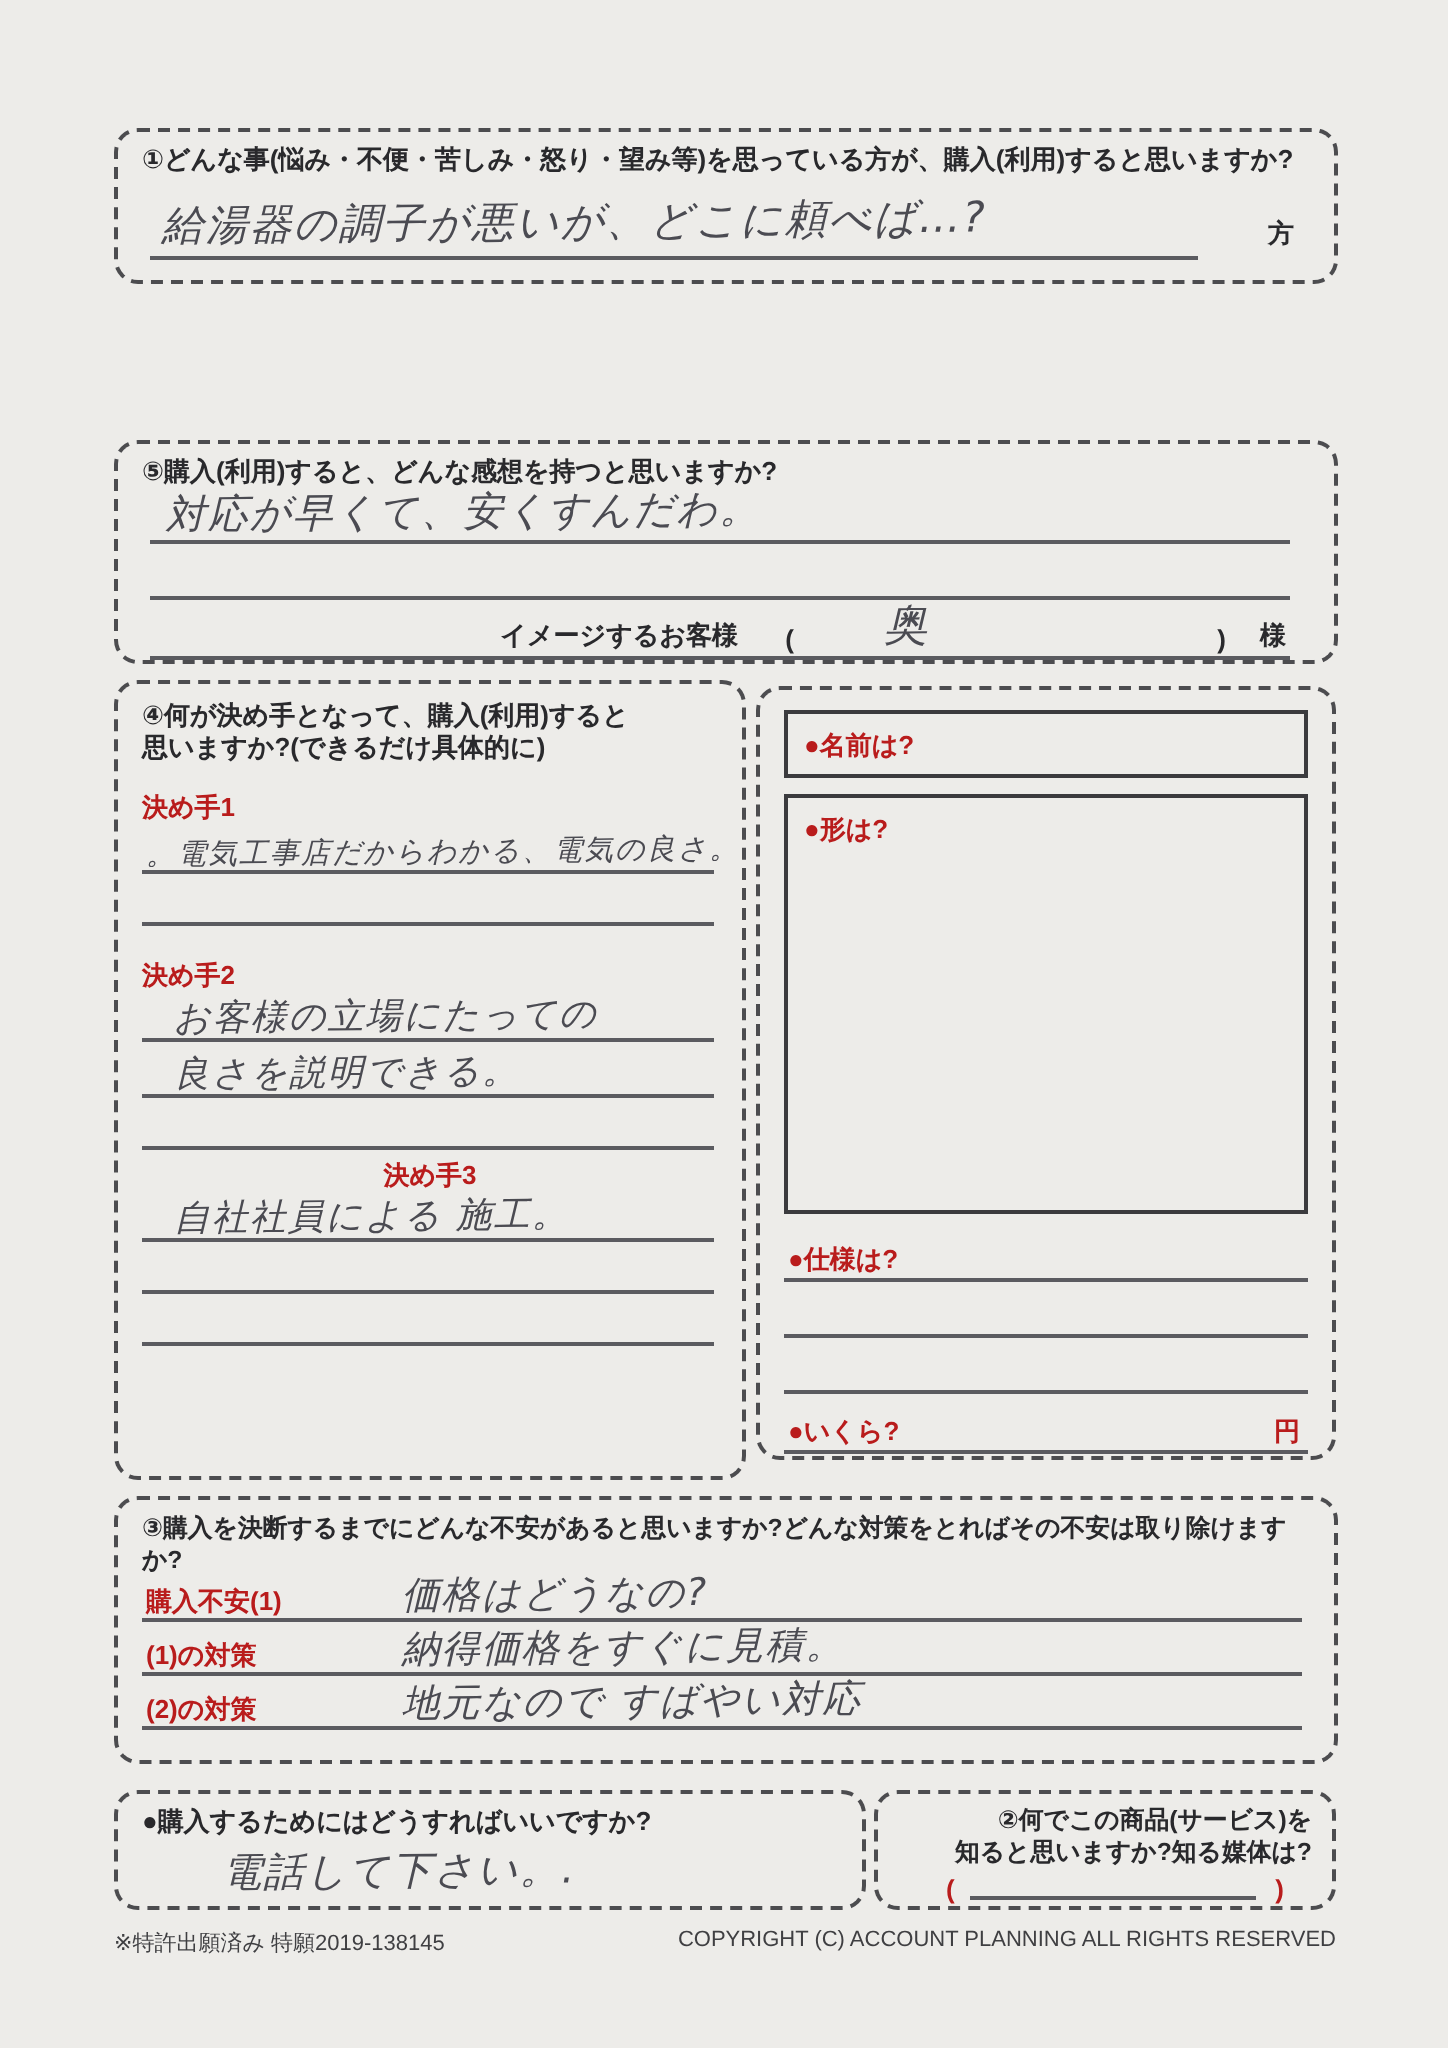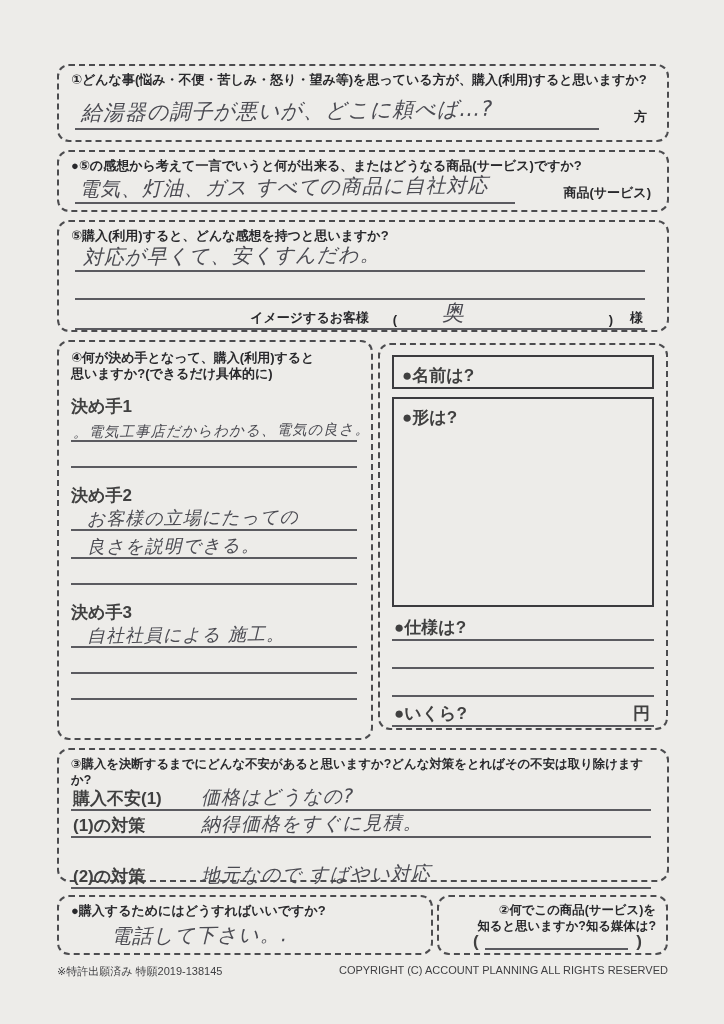--- a/index.html
+++ b/index.html
@@ -27,45 +27,37 @@
     color:#4b4b52;
     letter-spacing:1px;
     white-space:nowrap;
     transform:rotate(-0.6deg);
     transform-origin:left bottom;
   }
   .row{position:relative;}
   .uline{position:absolute;bottom:4px;border-bottom:2px solid #5b5b60;}
   .suffix{font-weight:bold;font-size:13px;color:#29292c;position:absolute;}
   .solidbox{border:2px solid #3b3b3e;box-sizing:border-box;background:transparent;}
-  .blk-label{font-weight:bold;font-size:17px;color:#404040;}
+  .blk-label{font-weight:bold;font-size:13px;color:#b91c1c;}
   .footer{position:absolute;font-size:11px;color:#3f3f42;}
 </style>
 </head>
 <body>
 
 <div class="page">
 
   <div class="box" style="left:57px;top:64px;width:612px;height:78px;">
     <div class="q">①どんな事(悩み・不便・苦しみ・怒り・望み等)を思っている方が、購入(利用)すると思いますか?</div>
     <div class="row" style="height:46px;">
       <div class="uline" style="left:4px;right:56px;"></div>
       <span class="hw" style="position:absolute;left:10px;bottom:7px;font-size:21px;">給湯器の調子が悪いが、どこに頼べば…?</span>
       <span class="suffix" style="right:8px;bottom:8px;">方</span>
     </div>
   </div>
 
-  <div class="box" style="left:57px;top:150px;width:612px;height:62px;">
-    <div class="q">●⑤の感想から考えて一言でいうと何が出来る、またはどうなる商品(サービス)ですか?</div>
-    <div class="row" style="height:34px;">
-      <div class="uline" style="left:4px;right:140px;"></div>
-      <span class="hw" style="position:absolute;left:8px;bottom:5px;font-size:20px;">電気、灯油、ガス すべての商品に自社対応</span>
-      <span class="suffix" style="right:4px;bottom:6px;">商品(サービス)</span>
-    </div>
-  </div>
 
   <div class="box" style="left:57px;top:220px;width:612px;height:112px;">
     <div class="q">⑤購入(利用)すると、どんな感想を持つと思いますか?</div>
     <div class="row" style="height:32px;">
       <div class="uline" style="left:4px;right:10px;"></div>
       <span class="hw" style="position:absolute;left:12px;bottom:5px;font-size:20px;">対応が早くて、安くすんだわ。</span>
     </div>
     <div class="row" style="height:28px;">
       <div class="uline" style="left:4px;right:10px;"></div>
     </div>
@@ -98,21 +90,21 @@
       <span class="hw" style="position:absolute;left:16px;bottom:4px;font-size:18px;">お客様の立場にたっての</span>
     </div>
     <div class="row" style="height:28px;">
       <div class="uline" style="left:0;right:2px;"></div>
       <span class="hw" style="position:absolute;left:16px;bottom:4px;font-size:18px;">良さを説明できる。</span>
     </div>
     <div class="row" style="height:26px;">
       <div class="uline" style="left:0;right:2px;"></div>
     </div>
 
-    <div class="blk-label" style="margin-top:12px;">決め手3</div>
+    <div class="blk-label" style="text-align:center;">決め手3</div>
     <div class="row" style="height:28px;">
       <div class="uline" style="left:0;right:2px;"></div>
       <span class="hw" style="position:absolute;left:16px;bottom:4px;font-size:18px;">自社社員による 施工。</span>
     </div>
     <div class="row" style="height:26px;">
       <div class="uline" style="left:0;right:2px;"></div>
     </div>
     <div class="row" style="height:26px;">
       <div class="uline" style="left:0;right:2px;"></div>
     </div>
@@ -147,21 +139,21 @@
     <div class="row" style="height:27px;">
       <div class="uline" style="left:0;right:4px;"></div>
       <span class="blk-label" style="position:absolute;left:2px;bottom:5px;">購入不安(1)</span>
       <span class="hw" style="position:absolute;left:130px;bottom:4px;font-size:19px;">価格はどうなの?</span>
     </div>
     <div class="row" style="height:27px;">
       <div class="uline" style="left:0;right:4px;"></div>
       <span class="blk-label" style="position:absolute;left:2px;bottom:5px;">(1)の対策</span>
       <span class="hw" style="position:absolute;left:130px;bottom:4px;font-size:19px;">納得価格をすぐに見積。</span>
     </div>
-    <div class="row" style="height:27px;margin-top:24px;">
+    <div class="row" style="height:27px;">
       <div class="uline" style="left:0;right:4px;"></div>
       <span class="blk-label" style="position:absolute;left:2px;bottom:5px;">(2)の対策</span>
       <span class="hw" style="position:absolute;left:130px;bottom:4px;font-size:19px;">地元なので すばやい対応</span>
     </div>
   </div>
 
   <div class="box" style="left:57px;top:895px;width:376px;height:60px;">
     <div class="q">●購入するためにはどうすればいいですか?</div>
     <span class="hw" style="display:inline-block;margin:4px 0 0 40px;font-size:20px;">電話して下さい。.</span>
   </div>

